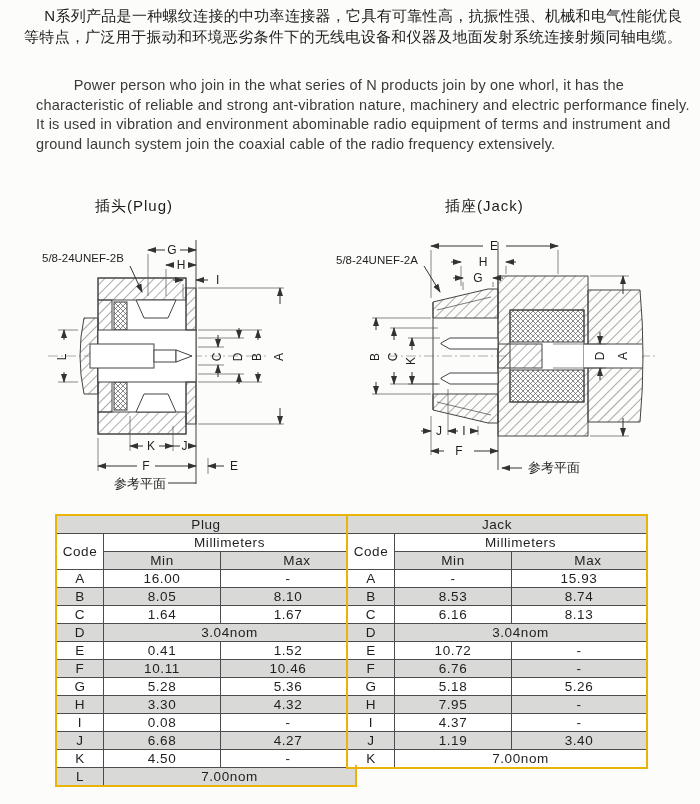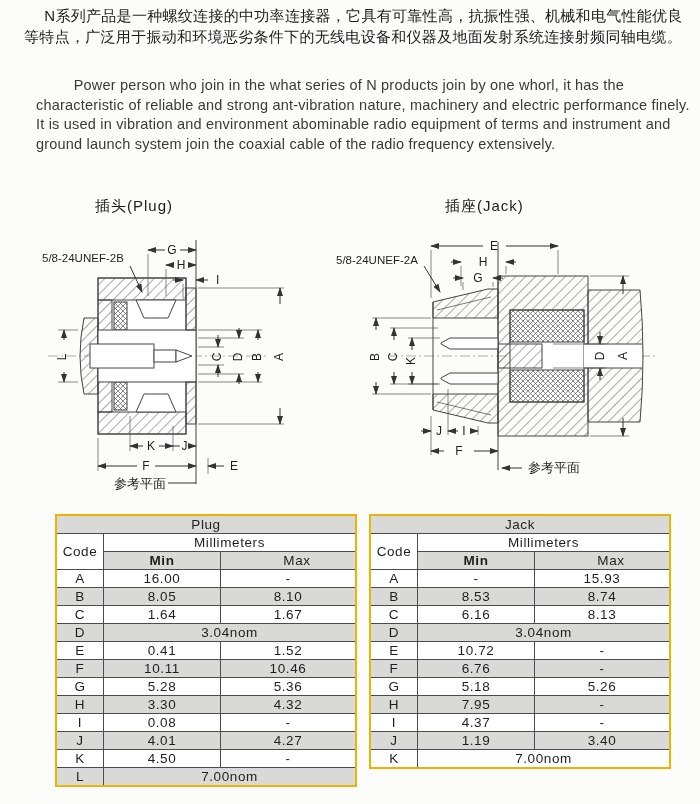--- a/index.html
+++ b/index.html
@@ -41,29 +41,29 @@
 
   table.dims{
     position:absolute;top:514px;
     border-collapse:collapse;
     font-size:13.5px;color:#1f1f1f;
     letter-spacing:0.6px;
     background:#fff;
     border:2px solid #eab308;
   }
   table.dims.plug{left:55px;}
-  table.dims.jack{left:369px;border-radius:23px;}
+  table.dims.jack{left:346px;border-radius:23px;}
   table.dims td,table.dims th{
     border:1px solid #4c4c4c;
     text-align:center;vertical-align:middle;
     font-weight:normal;
     height:17px;padding:0 2px;
   }
   table.dims .col-code{width:42px;}
-  table.dims .col-min{width:112px;font-weight:bold;}
+  table.dims .col-min{width:112px;}
   table.dims .col-max{width:112px;padding-left:20px;}
   table.dims tr.shaded td, table.dims th.shaded{background:#d9d9d7;}
   svg text{font-family:"Liberation Sans","DejaVu Sans",sans-serif;fill:#1f1f1f;}
 </style>
 </head>
 <body>
 
 <div class="page">
 
   <p class="intro-zh">N系列产品是一种螺纹连接的中功率连接器，它具有可靠性高，抗振性强、机械和电气性能优良等特点，广泛用于振动和环境恶劣条件下的无线电设备和仪器及地面发射系统连接射频同轴电缆。</p>
@@ -331,21 +331,21 @@
           <td>3.30</td>
           <td>4.32</td>
         </tr>
       <tr>
           <td>I</td>
           <td>0.08</td>
           <td>-</td>
         </tr>
       <tr class="shaded">
           <td>J</td>
-          <td>4.01</td>
+          <td>6.68</td>
           <td>4.27</td>
         </tr>
       <tr>
           <td>K</td>
           <td>4.50</td>
           <td>-</td>
         </tr>
       <tr class="shaded">
           <td>L</td>
           <td colspan="2">7.00nom</td>

